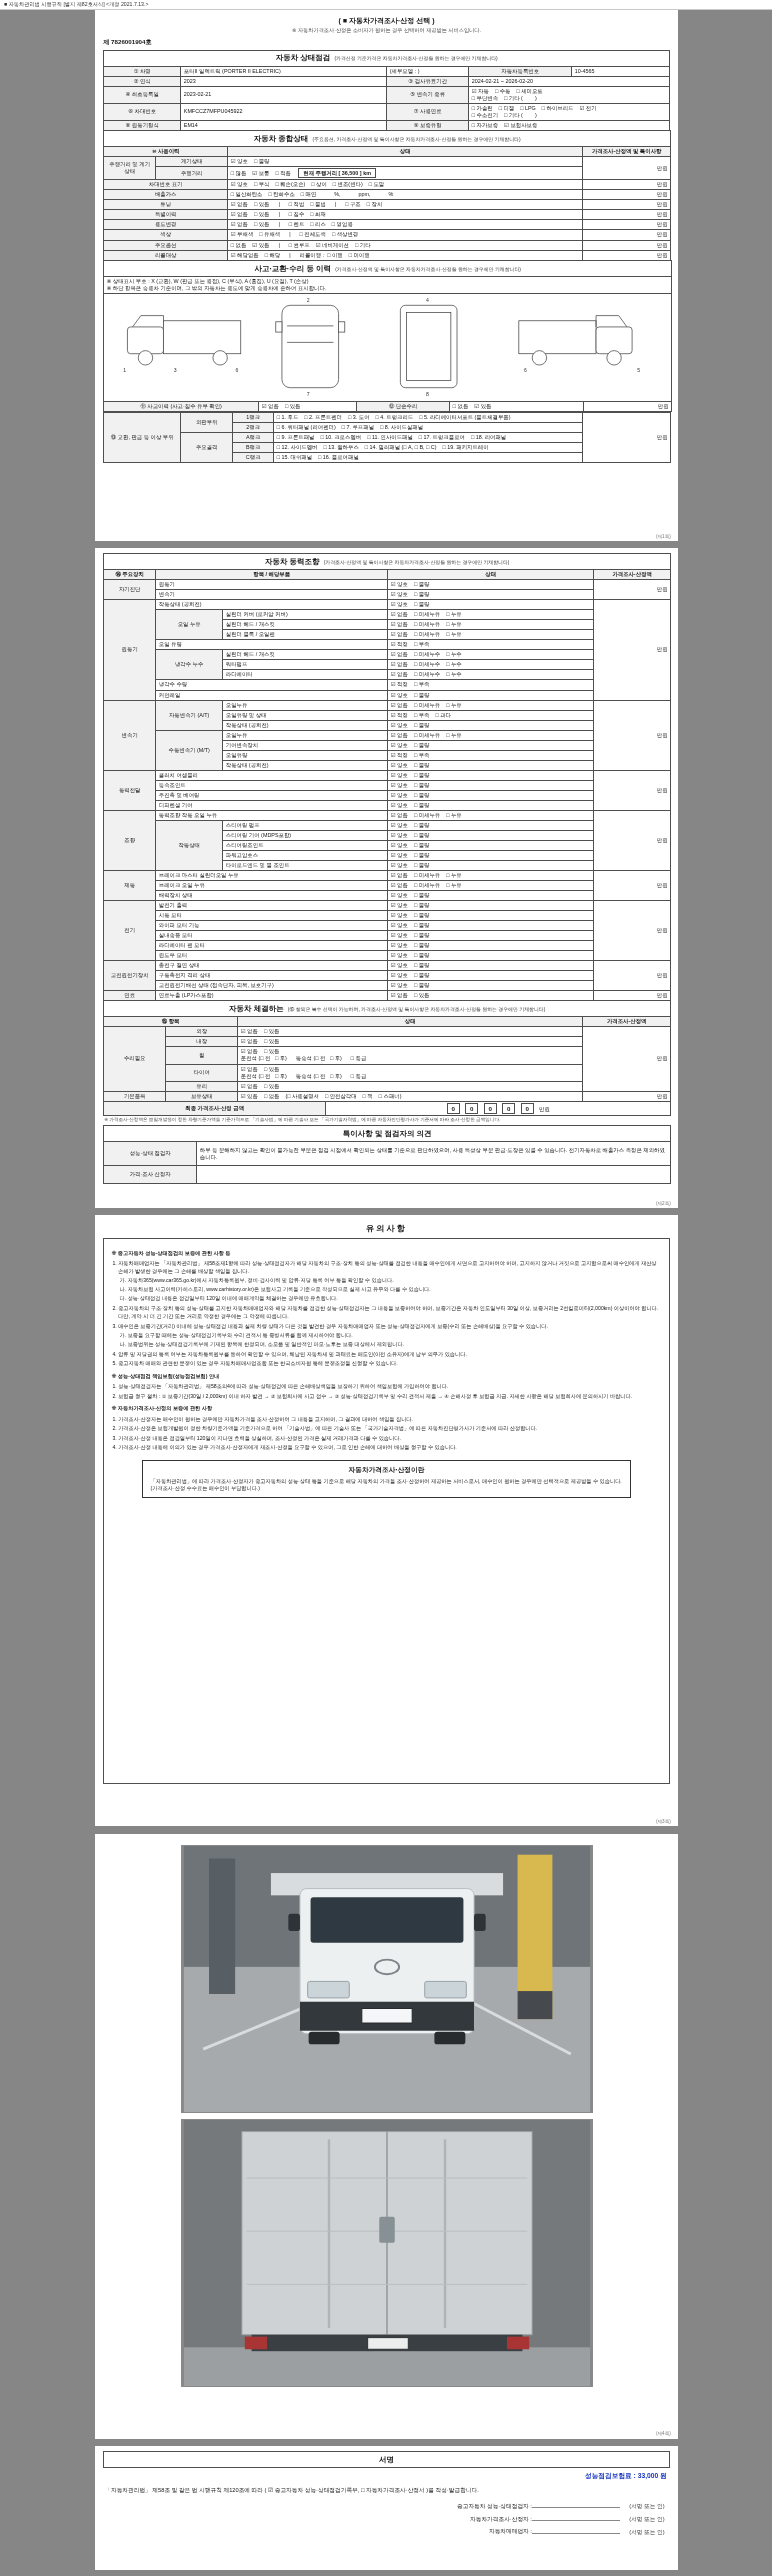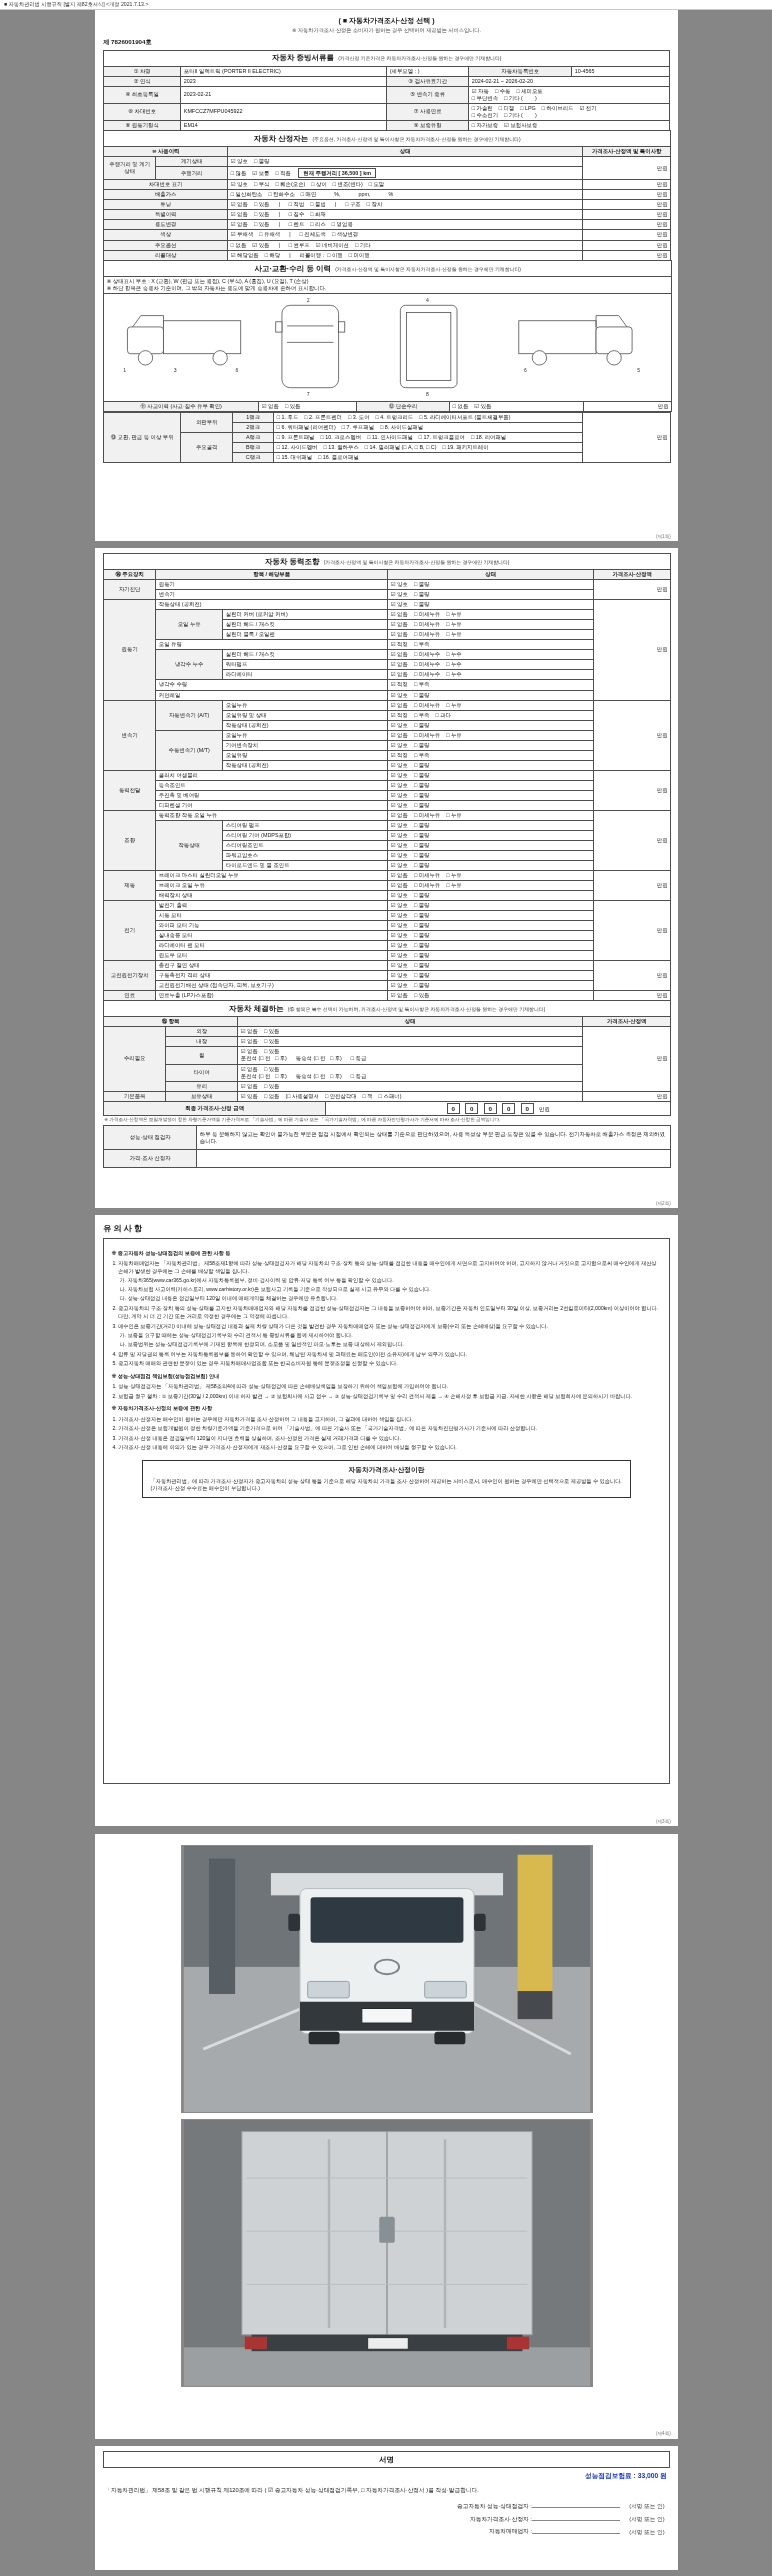--- a/index.html
+++ b/index.html
@@ -19,21 +19,21 @@
 tr.band td{background:#fff;text-align:center;padding:2.6px 2.1px}
 .bt{font-weight:bold;font-size:7.5px}
 .bn{font-size:4.9px;color:#333;margin-left:4.1px}
 .opts{white-space:pre-wrap}
 .p{text-align:right;color:#222}
 .mile{display:inline-block;border:0.5px solid #4f4f4f;padding:0.5px 4.1px;margin-left:7.2px;font-weight:bold}
 .legend{font-size:4.9px;color:#222;text-align:left;line-height:1.5;padding:1.5px 4.1px}
 .diagwrap{text-align:center;padding:3.1px 0}
 .digit{display:inline-block;width:13.4px;height:10.8px;border:0.5px solid #4f4f4f;text-align:center;line-height:10.8px;font-size:6.2px;font-weight:bold;margin-right:3.6px}
 .smallnote{font-size:4.6px;color:#444;margin:1.5px 1px 3.1px}
-.notice-title{font-weight:bold;font-size:8.2px;margin:2.1px 0 4.1px;letter-spacing:2.1px}
+.notice-title{text-align:center;font-weight:bold;font-size:8.2px;margin:2.1px 0 4.1px;letter-spacing:2.1px}
 .notice-box{border:0.5px solid #4f4f4f;padding:5.2px 7.2px;font-size:5.2px;line-height:1.55;min-height:546px}
 .notice-box .st{font-weight:bold;margin:4.6px 0 2.1px}
 .notice-box .it{margin:1.5px 0 1.5px 1px;text-indent:-5.7px;padding-left:5.7px}
 .notice-box .it2{margin:1px 0 1px 8.2px;text-indent:-5.7px;padding-left:5.7px;color:#222}
 .pricebox{border:1px solid #333;margin:8.2px 31px 2.1px;padding:4.1px 7.2px;text-align:center}
 .pb-title{font-weight:bold;font-size:6.7px;margin-bottom:2.6px}
 .pb-text{font-size:5.2px;line-height:1.5;text-align:left}
 .photo{display:block;margin:6.2px auto;border:0.5px solid #8a8a8a;background:#888}
 .ins{color:#1534c0;font-weight:bold;font-size:6.7px;text-align:right;margin:4.1px 3.1px 5.2px}
 .stmt{font-size:5.7px;margin:2.1px 2.1px 7.2px;line-height:1.5}
@@ -56,21 +56,21 @@
     <colgroup>
         <col style="width:77px">
         <col style="width:134px">
         <col style="width:72px">
         <col style="width:82px">
         <col style="width:103px">
         <col style="width:98px">
       </colgroup>
     <tbody>
         <tr class="band">
-          <td colspan="6"><span class="bt">자동차 증빙서류를</span><span class="bn">(가격산정 기준가격은 자동차가격조사·산정을 원하는 경우에만 기재합니다)</span></td>
+          <td colspan="6"><span class="bt">자동차 상태점검</span><span class="bn">(가격산정 기준가격은 자동차가격조사·산정을 원하는 경우에만 기재합니다)</span></td>
         </tr>
     <tr>
       <td class="g">① 차명</td>
       <td colspan="2">포터II 일렉트릭 (PORTER II ELECTRIC)</td>
       <td>(세부모델 :           )</td>
       <td class="g">자동차등록번호</td>
       <td>10-4565</td>
     </tr>
     <tr>
       <td class="g">② 연식</td>
@@ -103,21 +103,21 @@
 
   <table class="f">
     <colgroup>
         <col style="width:52px">
         <col style="width:72px">
         <col style="width:355px">
         <col style="width:88px">
       </colgroup>
     <tbody>
         <tr class="band">
-          <td colspan="4"><span class="bt">자동차 산정자는</span><span class="bn">(주요옵션, 가격조사·산정액 및 특이사항은 자동차가격조사·산정을 원하는 경우에만 기재합니다)</span></td>
+          <td colspan="4"><span class="bt">자동차 종합상태</span><span class="bn">(주요옵션, 가격조사·산정액 및 특이사항은 자동차가격조사·산정을 원하는 경우에만 기재합니다)</span></td>
         </tr>
     <tr class="hdr">
       <td colspan="2">⑩ 사용이력</td>
       <td>상태</td>
       <td>가격조사·산정액 및 특이사항</td>
     </tr>
     <tr>
       <td class="g" rowspan="2">주행거리 및 계기상태</td>
       <td class="g">계기상태</td>
       <td class="opts">☑ 양호    □ 불량</td>
@@ -572,20 +572,23 @@
   </tbody>
     </table>
   <div class="smallnote">※ 가격조사·산정액은 보험개발원이 정한 차량기준가액을 기준가격으로 「기술사법」에 따른 기술사 또는 「국가기술자격법」에 따른 자동차진단평가사가 기준서에 따라 조사·산정한 금액입니다.</div>
 
   <table class="f">
     <colgroup>
         <col style="width:93px">
         <col style="width:474px">
       </colgroup>
     <tbody>
+        <tr class="band">
+          <td colspan="2"><span class="bt">특이사항 및 점검자의 의견</span></td>
+        </tr>
     <tr>
           <td class="g">성능·상태 점검자</td>
           <td style="height:24px">하부 등 분해하지 않고는 확인이 불가능한 부분은 점검 시점에서 확인되는 상태를 기준으로 판단하였으며, 사용 특성상 부분 판금·도장은 있을 수 있습니다. 전기자동차로 배출가스 측정은 제외하였습니다.</td>
         </tr>
     <tr>
           <td class="g">가격·조사 산정자</td>
           <td style="height:17.5px"></td>
         </tr>
   </tbody>
     </table>

